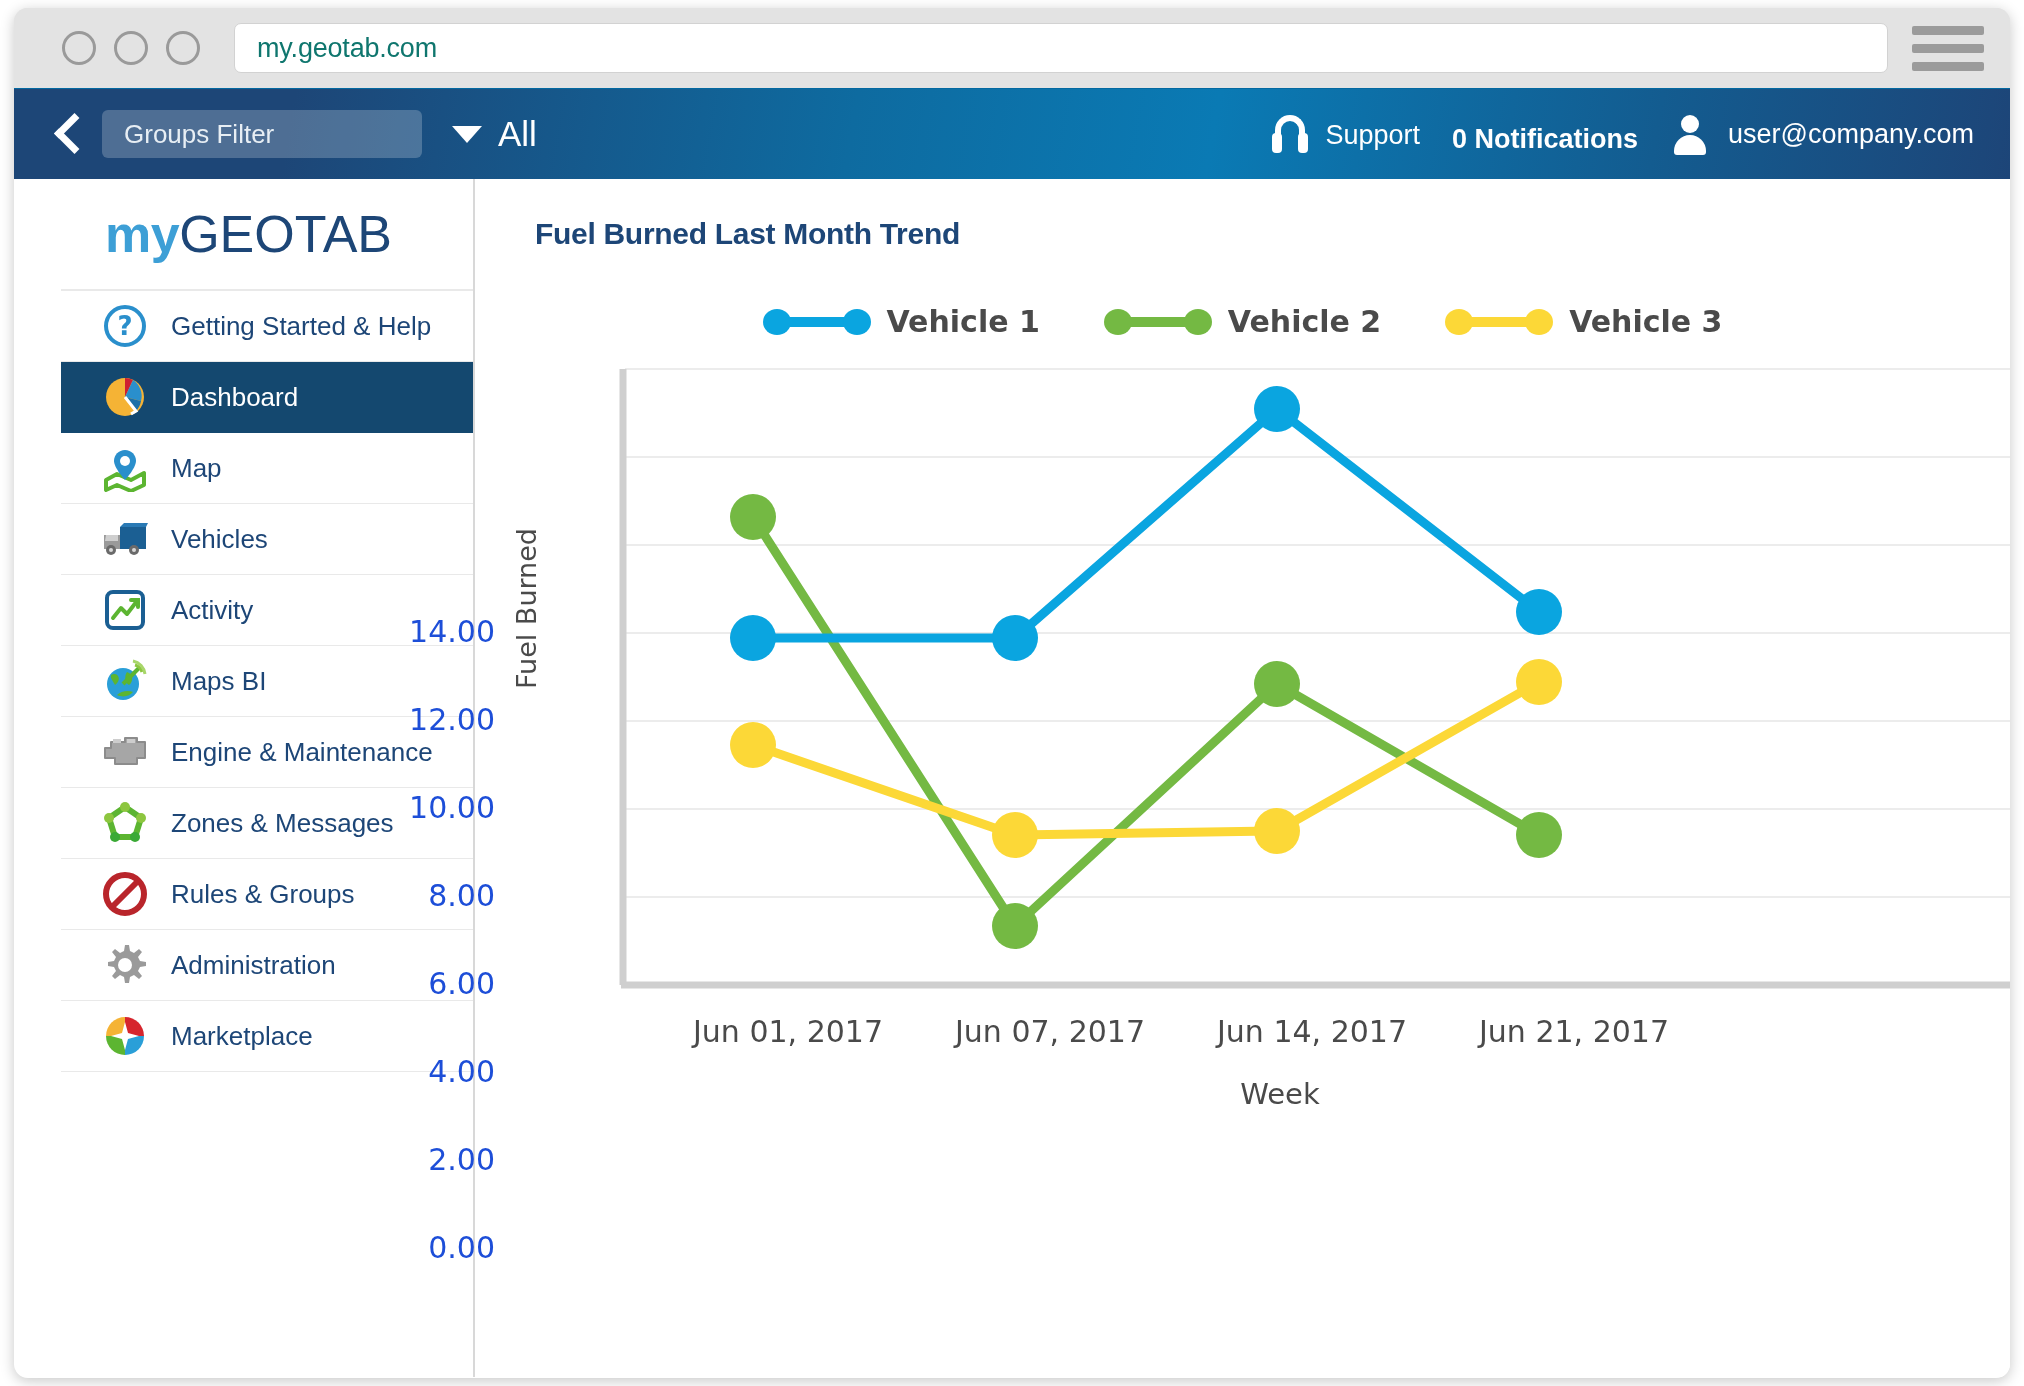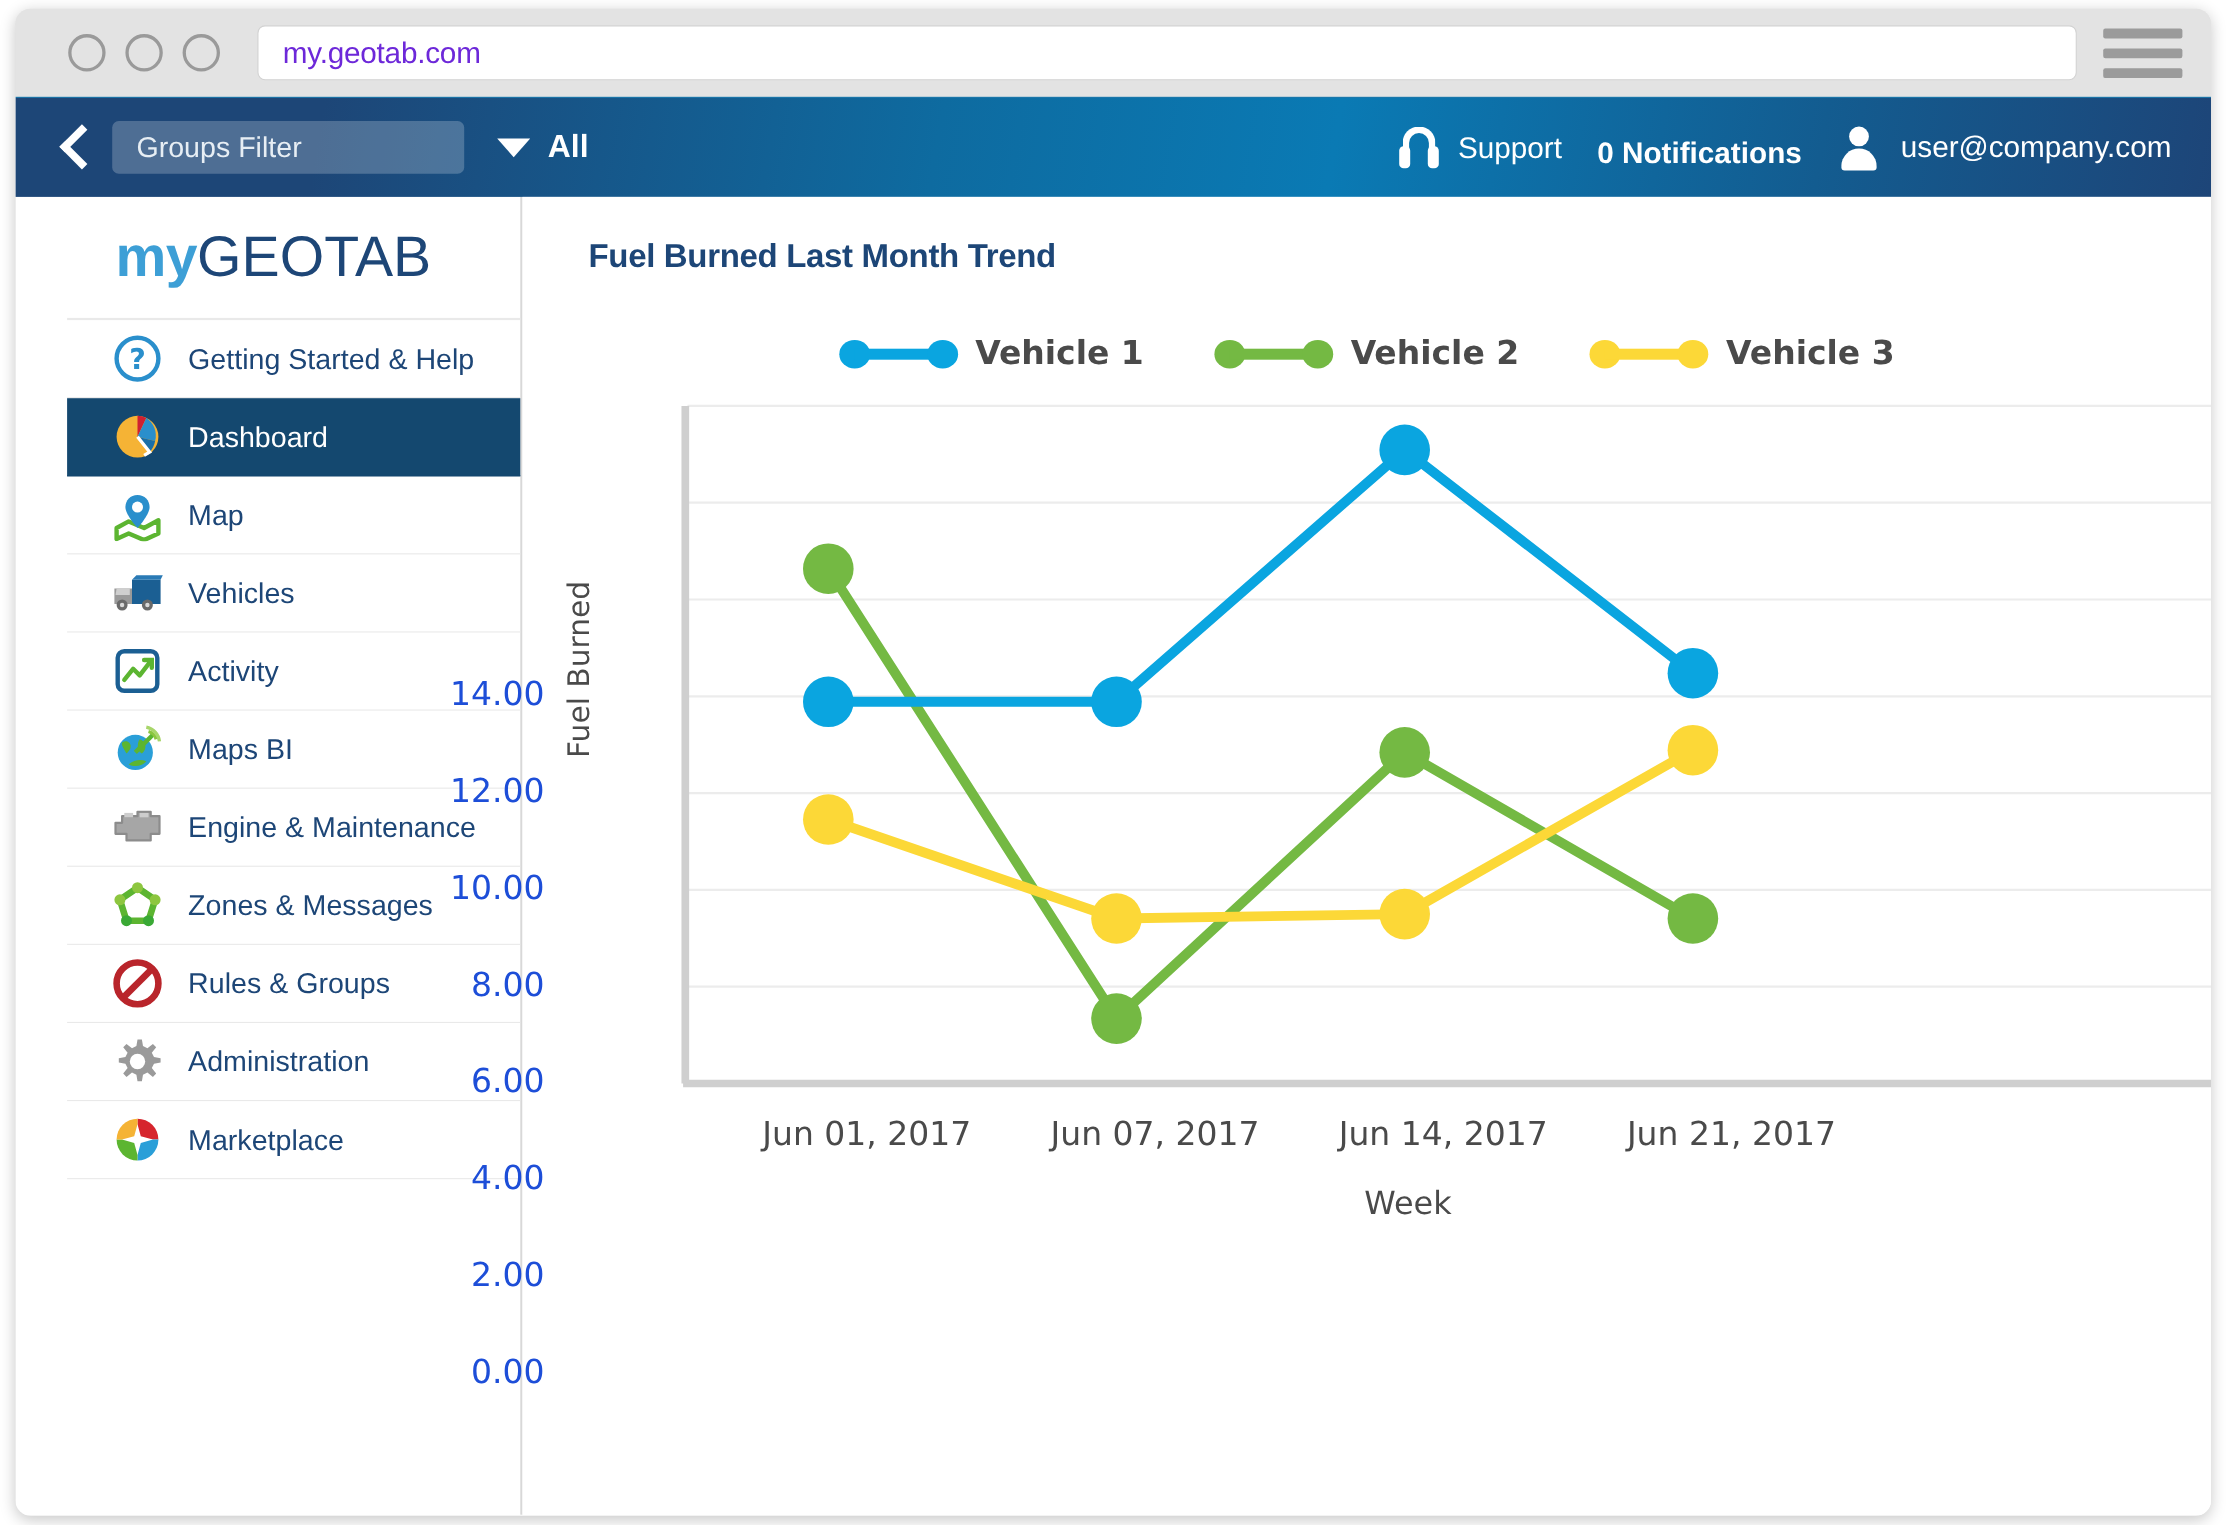--- a/index.html
+++ b/index.html
@@ -42,21 +42,21 @@
     border-radius: 7px;
     display: flex;
     align-items: center;
     padding: 0 22px;
     margin-right: 10px;
     border: 1px solid #d2d2d2;
   }
   .urlbar-text {
     font-family: "Liberation Sans", sans-serif;
     font-size: 27px;
-    color: #6d28d9;
+    color: #0f766e;
     letter-spacing: -0.2px;
   }
   .hamburger {
     width: 72px; height: 56px;
     margin-left: 14px;
     display: flex; flex-direction: column; justify-content: center; gap: 9px;
   }
   .hamburger span {
     display: block; height: 9px; width: 100%;
     background: #9b9b9b; border-radius: 2px;
@@ -110,22 +110,22 @@
   .caret-down {
     margin-left: 30px;
     width: 0; height: 0;
     border-left: 15px solid transparent;
     border-right: 15px solid transparent;
     border-top: 17px solid #ffffff;
   }
   .all-label {
     margin-left: 16px;
     font-family: "Liberation Sans", sans-serif;
-    font-weight: bold;
-    font-size: 29px;
+    font-weight: normal;
+    font-size: 35px;
     color: #ffffff;
   }
   .toolbar-right {
     margin-left: auto;
     display: flex; align-items: flex-end; gap: 0px;
   }
   .tb-item { display: flex; align-items: center; cursor: pointer; }
   .headset-icon {
     width: 38px; height: 40px;
     position: relative;

